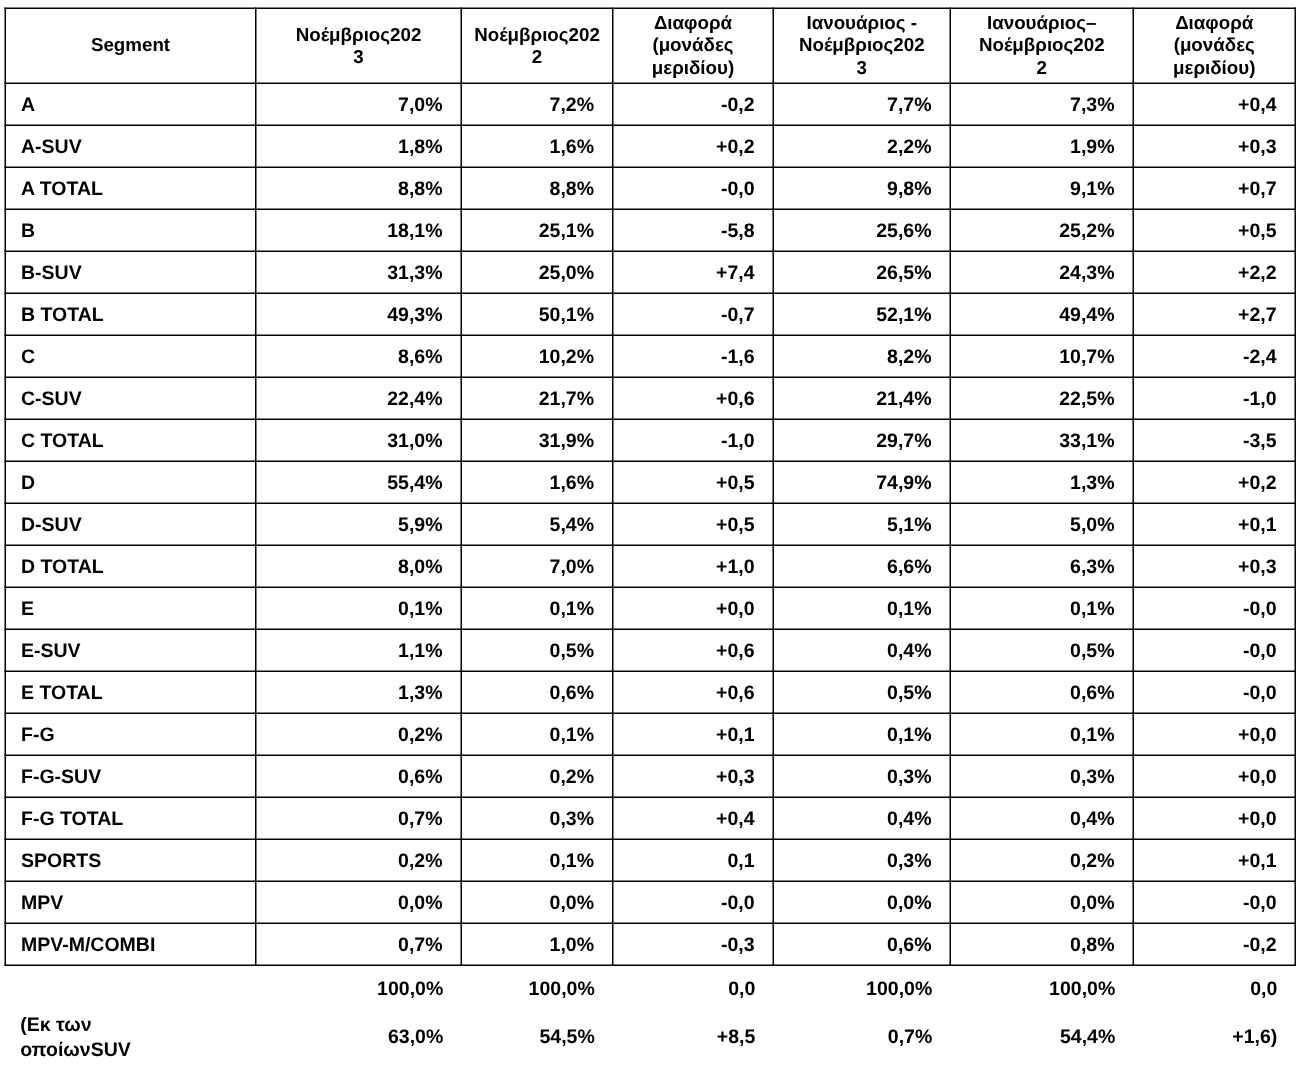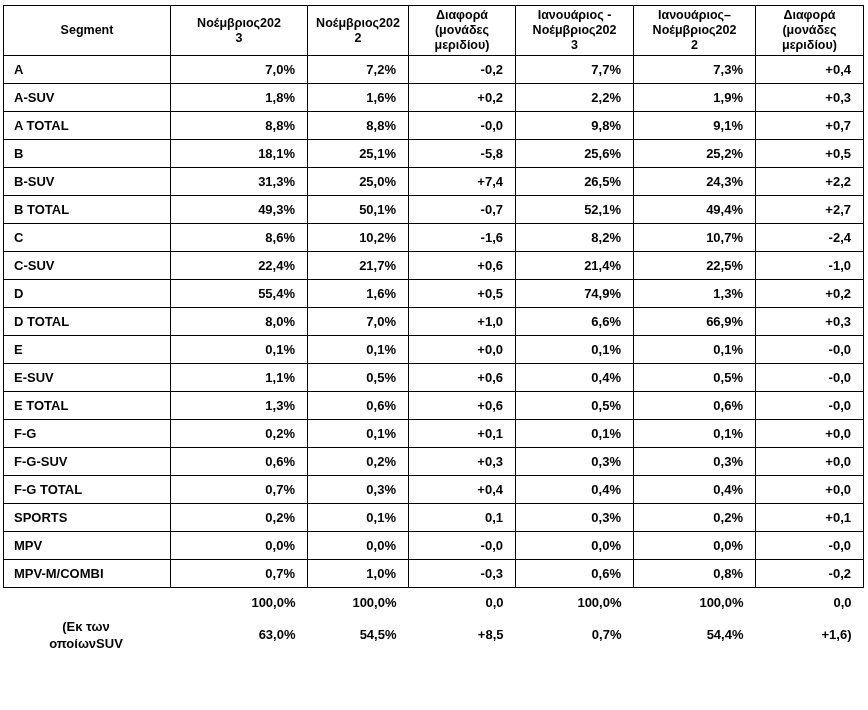--- a/index.html
+++ b/index.html
@@ -43,21 +43,21 @@
   td.seg { text-align: left; }
   td.val { text-align: right; }
   tr.footer-total td,
   tr.footer-suv td { border: none; }
   tr.footer-total td { height: 30px; text-align: right; }
   tr.footer-suv td {
     height: 36px;
     white-space: pre-line;
     line-height: 1.25;
   }
-  tr.footer-suv td.seg { text-align: center; }
+  tr.footer-suv td.seg { text-align: left; }
 </style>
 </head>
 <body>
 
 <div class="page">
   <table class="share-table">
     <colgroup>
       <col style="width:167px">
       <col style="width:137px">
       <col style="width:101px">
@@ -154,35 +154,53 @@
         <tr>
           <td class="seg">C-SUV</td>
           <td class="val">22,4%</td>
           <td class="val">21,7%</td>
           <td class="val">+0,6</td>
           <td class="val">21,4%</td>
           <td class="val">22,5%</td>
           <td class="val">-1,0</td>
         </tr>
         <tr>
+          <td class="seg">C TOTAL</td>
+          <td class="val">31,0%</td>
+          <td class="val">31,9%</td>
+          <td class="val">-1,0</td>
+          <td class="val">29,7%</td>
+          <td class="val">33,1%</td>
+          <td class="val">-3,5</td>
+        </tr>
+        <tr>
           <td class="seg">D</td>
           <td class="val">55,4%</td>
           <td class="val">1,6%</td>
           <td class="val">+0,5</td>
           <td class="val">74,9%</td>
           <td class="val">1,3%</td>
           <td class="val">+0,2</td>
         </tr>
         <tr>
+          <td class="seg">D-SUV</td>
+          <td class="val">5,9%</td>
+          <td class="val">5,4%</td>
+          <td class="val">+0,5</td>
+          <td class="val">5,1%</td>
+          <td class="val">5,0%</td>
+          <td class="val">+0,1</td>
+        </tr>
+        <tr>
           <td class="seg">D TOTAL</td>
           <td class="val">8,0%</td>
           <td class="val">7,0%</td>
           <td class="val">+1,0</td>
           <td class="val">6,6%</td>
-          <td class="val">66,9%</td>
+          <td class="val">6,3%</td>
           <td class="val">+0,3</td>
         </tr>
         <tr>
           <td class="seg">E</td>
           <td class="val">0,1%</td>
           <td class="val">0,1%</td>
           <td class="val">+0,0</td>
           <td class="val">0,1%</td>
           <td class="val">0,1%</td>
           <td class="val">-0,0</td>

